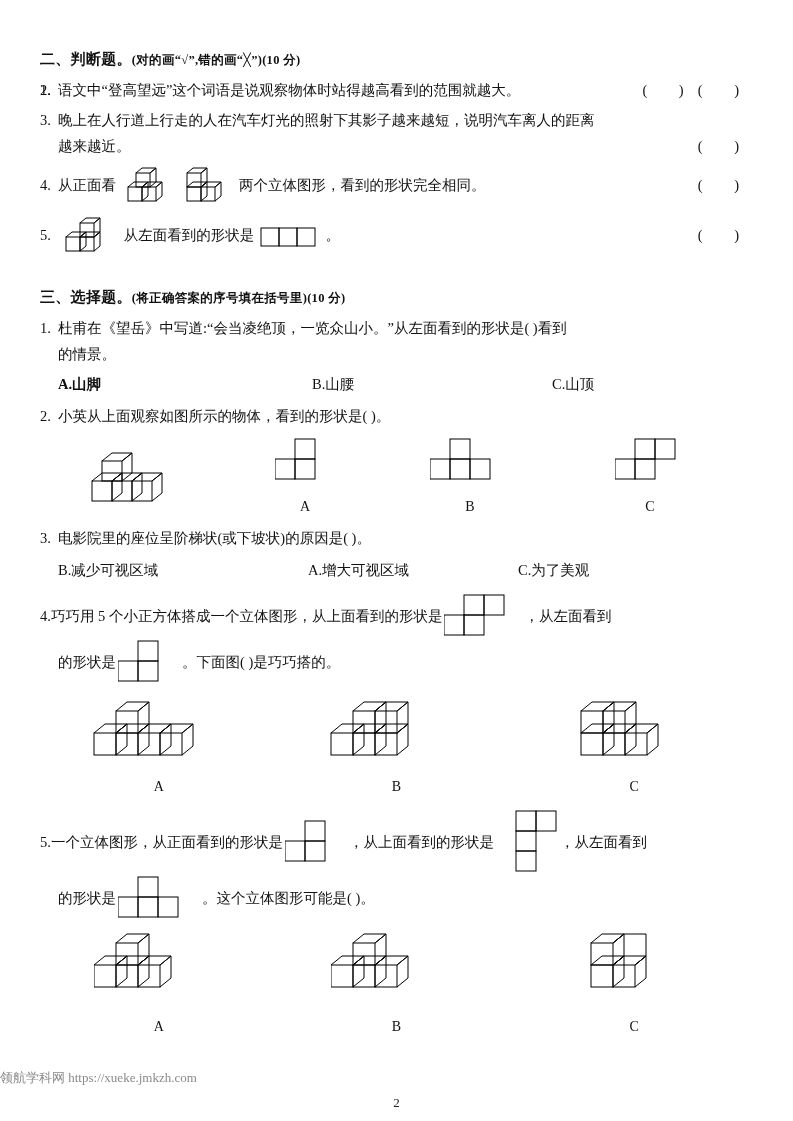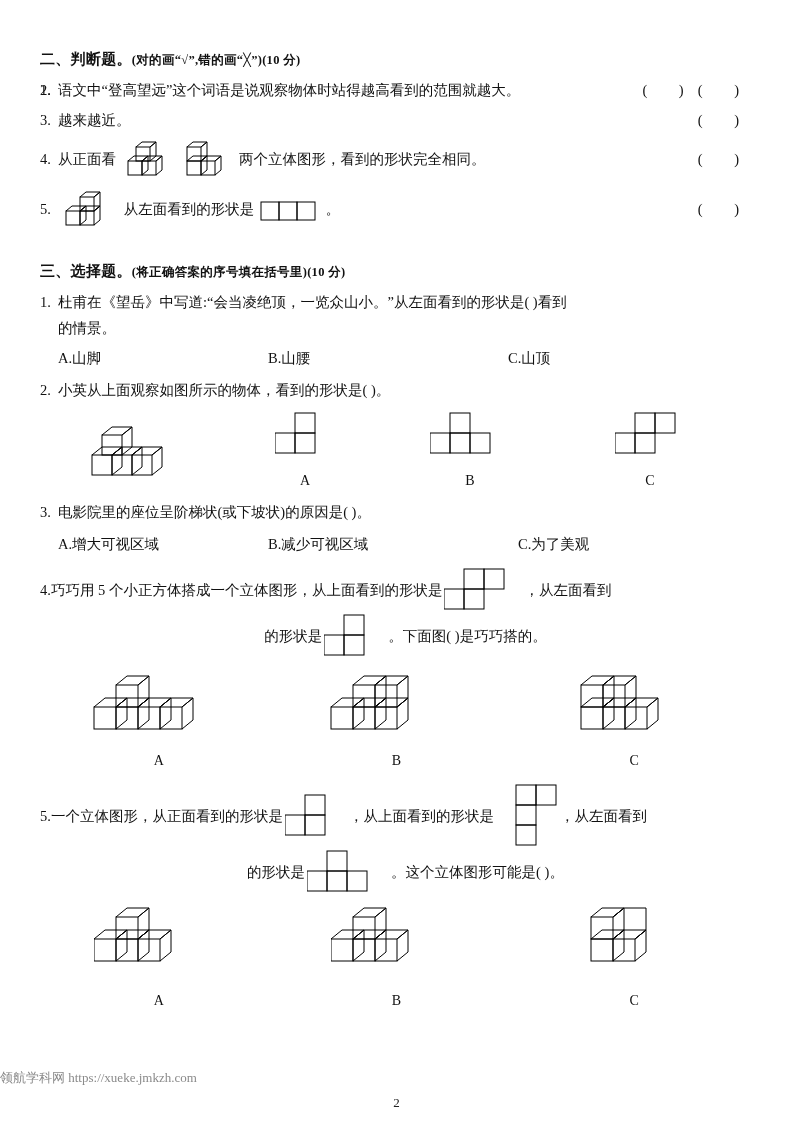--- a/index.html
+++ b/index.html
@@ -6,21 +6,21 @@
   body{width:793px;height:1121px;font-family:"Liberation Serif","DejaVu Serif",serif;color:#111;position:relative;}
   .page{position:relative;width:793px;height:1121px;padding:8px;box-sizing:border-box;}
   .content{position:absolute;left:40px;top:50px;width:713px;}
   .sec-head{font-weight:bold;font-size:15px;margin:0 0 8px 0;letter-spacing:0.3px;}
   .sec-head .small{font-size:12.5px;font-weight:bold;}
   .q{font-size:14.5px;line-height:26px;margin:0 0 4px 0;position:relative;padding-left:18px;}
   .q .num{position:absolute;left:0;top:0;}
   .brk{float:right;letter-spacing:14px;}
   .opts{display:flex;font-size:14.5px;line-height:26px;margin:2px 0 2px 18px;}
   .opts span{display:inline-block;}
-  .indent{margin-left:18px;justify-content:center;}
+  .indent{margin-left:18px;}
   .cap{text-align:center;font-size:14px;margin-top:2px;}
   .spacer{height:10px;}
   .watermark{position:absolute;left:0;right:0;bottom:34px;text-align:left;font-size:13px;color:#8a8a8a;}
   .pagenum{position:absolute;left:0;right:0;bottom:10px;text-align:center;font-size:13px;color:#222;}
   svg{display:block;}
   .inlinefig{display:inline-block;vertical-align:middle;margin:0 2px;}
   .choices{display:flex;justify-content:space-around;align-items:flex-end;margin:6px 0 0 0;}
   .choice{text-align:center;}
   .choice .cap{margin-top:4px;}
   .flexwrap{display:flex;flex-wrap:wrap;align-items:center;font-size:14.5px;line-height:30px;}
@@ -41,20 +41,21 @@
     </div>
 
     <div class="q">
       <span class="num">2.</span>
       <span class="brk">(      )</span>
       <span>语文中“登高望远”这个词语是说观察物体时站得越高看到的范围就越大。</span>
     </div>
 
     <div class="q">
       <span class="num">3.</span>
+      <span>晚上在人行道上行走的人在汽车灯光的照射下其影子越来越短，说明汽车离人的距离</span>
       <div>
         <span class="brk">(      )</span>
         <span>越来越近。</span>
       </div>
     </div>
 
     <div class="q" style="line-height:44px;">
       <span class="num">4.</span>
       <span class="brk">(      )</span>
       <span>从正面看</span>
@@ -130,22 +131,22 @@
     <div class="sec-head" style="margin-top:17px;">
       <span>三、选择题。</span><span class="small">(将正确答案的序号填在括号里)(10 分)</span>
     </div>
 
     <div class="q">
       <span class="num">1.</span>
       <span>杜甫在《望岳》中写道:“会当凌绝顶，一览众山小。”从左面看到的形状是(      )看到</span>
       <div>的情景。</div>
     </div>
     <div class="opts">
-      <span style="width:210px;">A.山脚</span>
-      <span style="width:240px;">B.山腰</span>
+      <span style="width:210px;font-weight:bold;">A.山脚</span>
+      <span style="width:240px;margin-left:44px;">B.山腰</span>
       <span>C.山顶</span>
     </div>
 
     <div class="q" style="margin-top:6px;">
       <span class="num">2.</span>
       <span>小英从上面观察如图所示的物体，看到的形状是(      )。</span>
     </div>
 
     <div style="display:flex;align-items:flex-end;margin:6px 0 0 40px;">
       <div style="width:150px;">
@@ -202,22 +203,22 @@
         </svg>
         <div class="cap">C</div>
       </div>
     </div>
 
     <div class="q" style="margin-top:10px;">
       <span class="num">3.</span>
       <span>电影院里的座位呈阶梯状(或下坡状)的原因是(      )。</span>
     </div>
     <div class="opts" style="margin-top:6px;">
+      <span style="width:250px;">B.减少可视区域</span>
       <span style="width:210px;">A.增大可视区域</span>
-      <span style="width:250px;">B.减少可视区域</span>
       <span>C.为了美观</span>
     </div>
 
     <div class="flexwrap" style="margin-top:10px;">
       <span>4.</span>
       <span>巧巧用 5 个小正方体搭成一个立体图形，从上面看到的形状是</span>
       <span class="inlinefig">
         <svg width="78" height="46" viewBox="0 0 78 46">
           <g fill="none" stroke="#000" stroke-width="1">
             <rect x="20" y="2" width="20" height="20"></rect>

